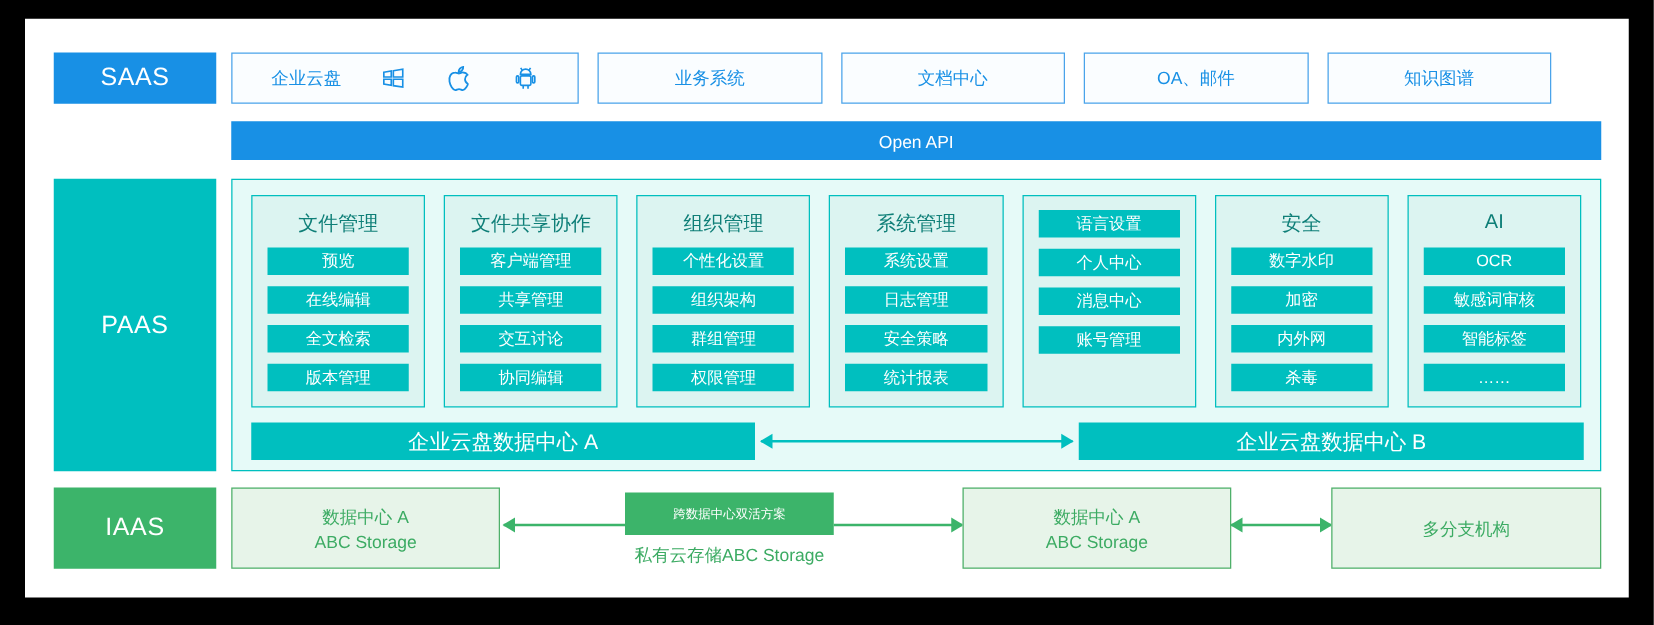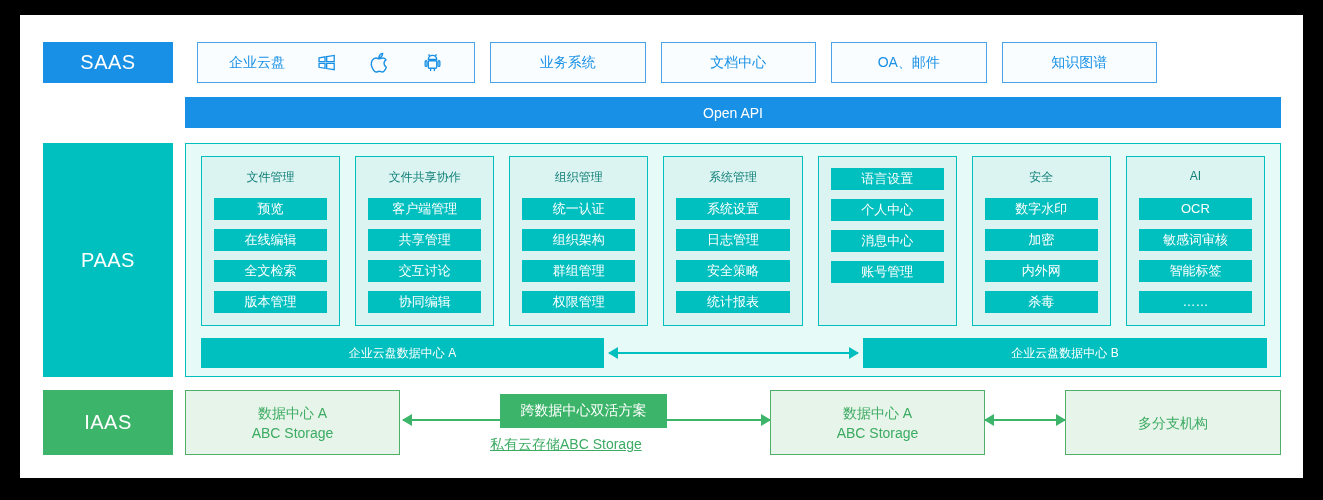--- a/index.html
+++ b/index.html
@@ -13,45 +13,45 @@
   .page{position:absolute;left:20px;top:15px;width:1283px;height:463px;background:#fff;}
   .abs{position:absolute;}
 
   
   .layer{display:flex;align-items:center;justify-content:center;color:#fff;font-size:20px;letter-spacing:.5px;}
   .layer.saas{background:var(--blue);}
   .layer.paas{background:var(--teal);}
   .layer.iaas{background:var(--green);}
 
   
-  .apps{left:165px;top:27px;width:960px;height:41px;display:flex;gap:15px;margin-left:12px;}
+  .apps{left:165px;top:27px;width:1056px;height:41px;display:flex;gap:15px;}
   .app-box{border:1px solid var(--blue-border);background:var(--blue-bg);color:var(--blue);
     font-size:14px;display:flex;align-items:center;justify-content:center;flex:1;}
   .app-box.primary{flex:0 0 278px;justify-content:space-evenly;}
   .app-box .icn{display:flex;align-items:center;}
   .app-box svg{stroke:var(--blue);fill:none;stroke-width:1.5;}
   .openapi{left:165px;top:82px;width:1096px;height:31px;background:var(--blue);color:#fff;
     font-size:14px;display:flex;align-items:center;justify-content:center;}
 
   
   .paas-container{left:165px;top:128px;width:1096px;height:234px;background:var(--teal-bg);border:1px solid var(--teal);}
   .modules{position:absolute;left:15px;right:15px;top:12px;height:170px;display:flex;gap:15px;}
   .module{flex:1;background:var(--teal-col-bg);border:1px solid var(--teal);text-align:center;}
-  .module-title{padding-top:12px;height:32px;color:var(--teal-dark);font-size:12px;}
+  .module-title{padding-top:12px;height:32px;color:var(--teal-dark);font-size:16px;}
   .module-item{margin:9px 12px 0;height:22px;line-height:22px;background:var(--teal);color:#fff;font-size:13px;
     white-space:nowrap;overflow:hidden;}
   .module-item:first-of-type{margin-top:11px;}
-  .dc-bar{top:194px;height:30px;background:var(--teal);color:#fff;font-size:12px;
+  .dc-bar{top:194px;height:30px;background:var(--teal);color:#fff;font-size:17px;
     display:flex;align-items:center;justify-content:center;}
 
   
   .node{border:1px solid var(--green-border);background:var(--green-bg);color:var(--green-text);
     font-size:14px;line-height:20px;display:flex;flex-direction:column;align-items:center;justify-content:center;text-align:center;}
-  .solution{background:var(--green);color:#fff;font-size:14px;display:flex;align-items:center;justify-content:center;}
-  .caption{color:var(--green-text);font-size:14px;text-align:left;white-space:nowrap;text-decoration:underline;}
+  .solution{background:var(--green);color:#fff;font-size:10px;display:flex;align-items:center;justify-content:center;}
+  .caption{color:var(--green-text);font-size:14px;text-align:center;white-space:nowrap;}
 
   
   .arrow{position:absolute;height:2px;}
   .arrow.teal{background:var(--teal);color:var(--teal);}
   .arrow.green{background:var(--green);color:var(--green);}
   .arrow.hl::before{content:'';position:absolute;left:-1px;top:-5px;width:0;height:0;
     border:6px solid transparent;border-left:0;border-right:10px solid currentColor;}
   .arrow.hr::after{content:'';position:absolute;right:-1px;top:-5px;width:0;height:0;
     border:6px solid transparent;border-right:0;border-left:10px solid currentColor;}
 </style>
@@ -113,21 +113,21 @@
       </div>
       <div class="module">
         <div class="module-title">文件共享协作</div>
         <div class="module-item">客户端管理</div>
         <div class="module-item">共享管理</div>
         <div class="module-item">交互讨论</div>
         <div class="module-item">协同编辑</div>
       </div>
       <div class="module">
         <div class="module-title">组织管理</div>
-        <div class="module-item">统一认证</div>
+        <div class="module-item">个性化设置</div>
         <div class="module-item">组织架构</div>
         <div class="module-item">群组管理</div>
         <div class="module-item">权限管理</div>
       </div>
       <div class="module">
         <div class="module-title">系统管理</div>
         <div class="module-item">系统设置</div>
         <div class="module-item">日志管理</div>
         <div class="module-item">安全策略</div>
         <div class="module-item">统计报表</div>

